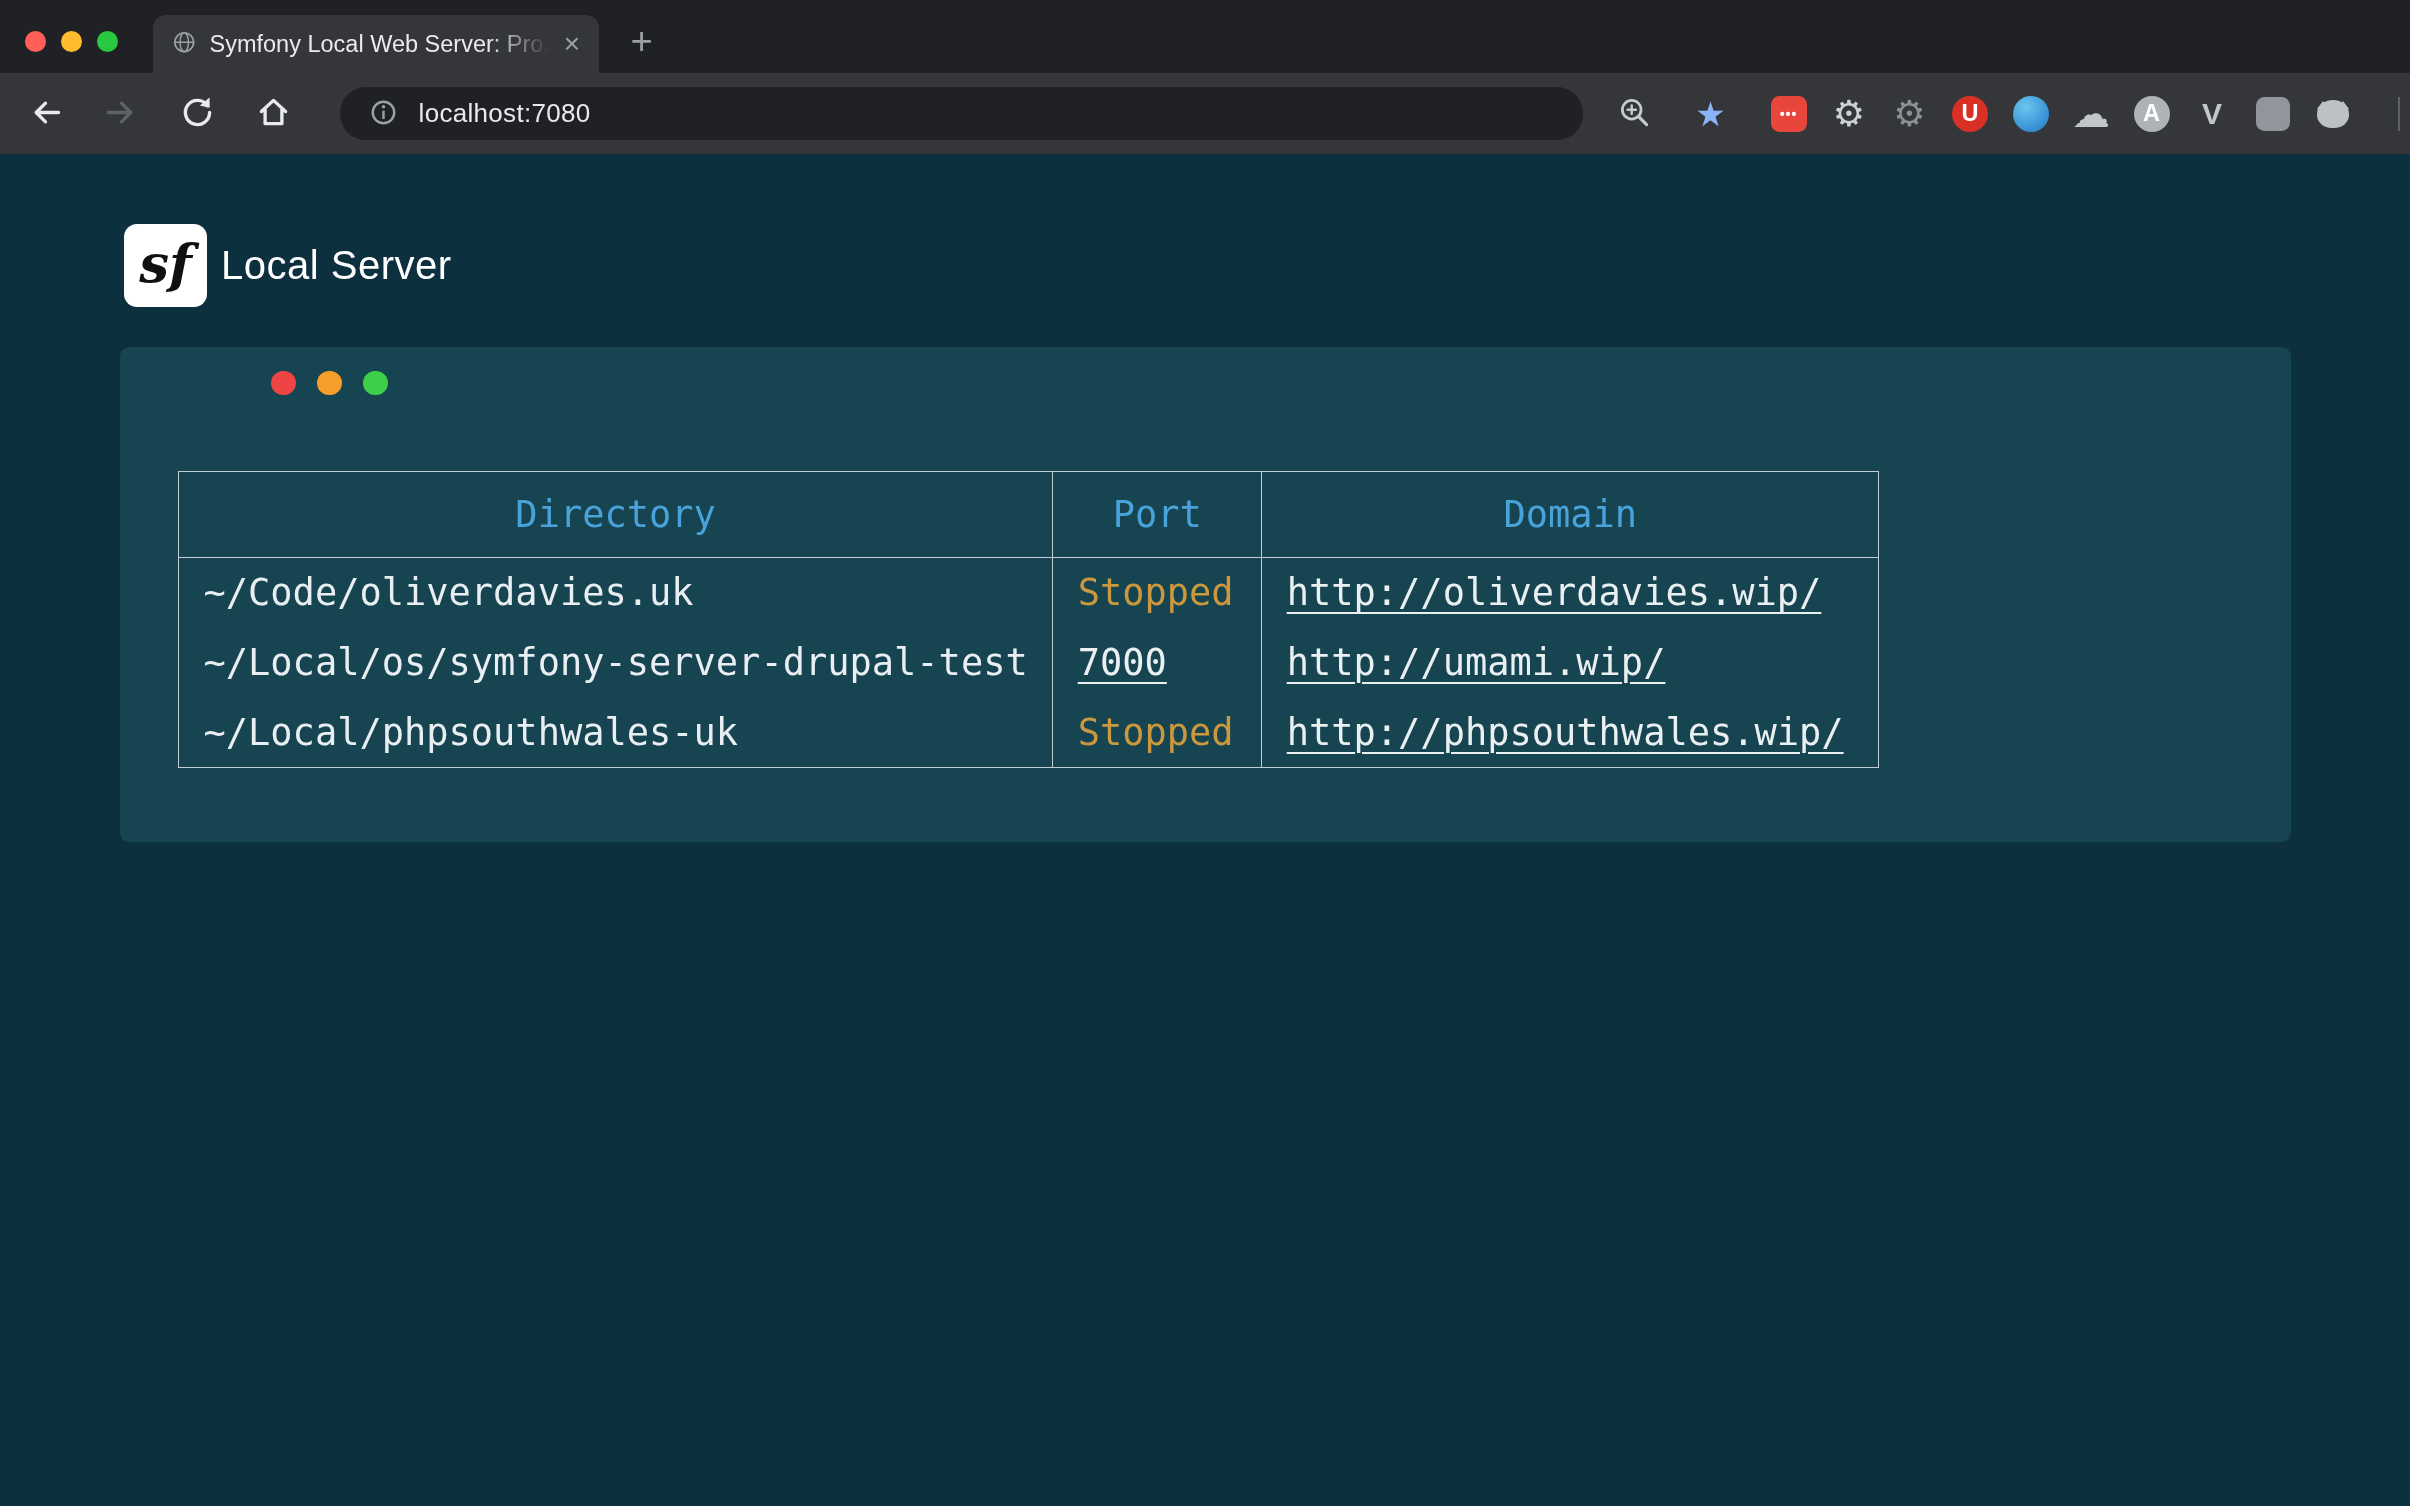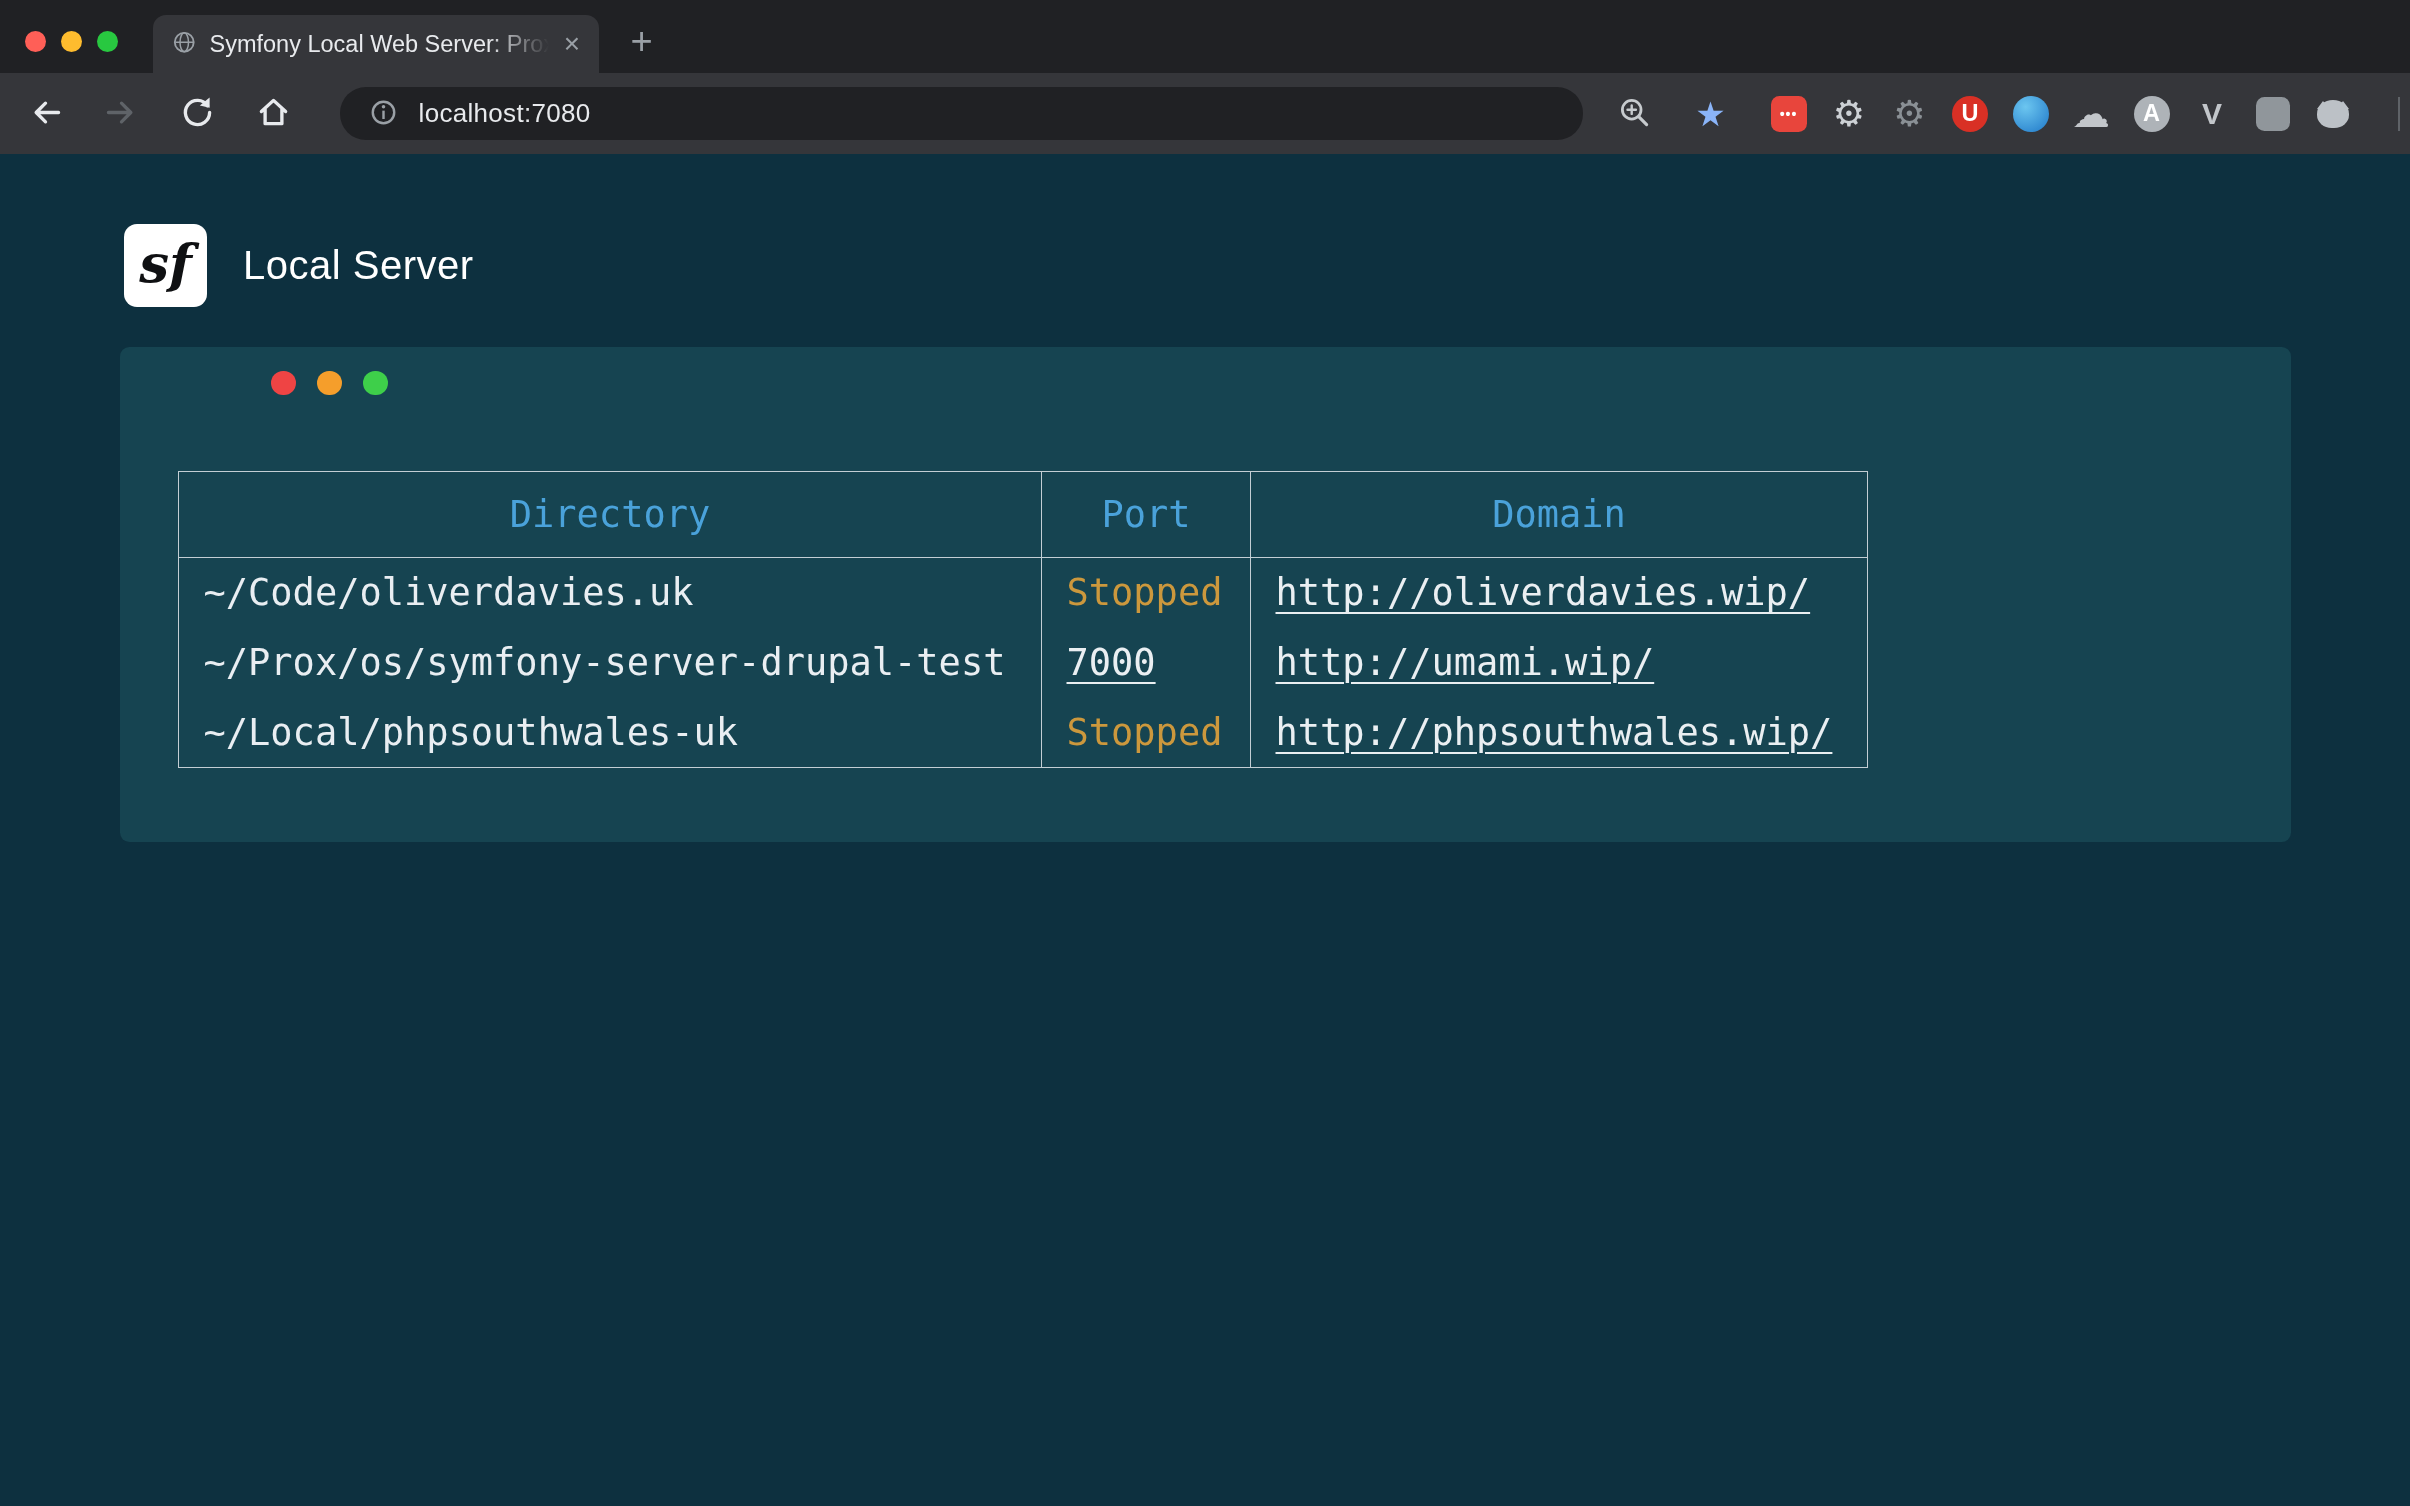--- a/index.html
+++ b/index.html
@@ -48,21 +48,21 @@
   .ext-octocat::before,.ext-octocat::after{content:"";position:absolute;top:-4.7px;width:0;height:0;
        border:6.6px solid transparent;border-bottom:8.5px solid #bcc1c6;}
   .ext-octocat::before{left:0;} .ext-octocat::after{right:0;}
   .sep{width:1.9px; height:34px; background:#5f6368; margin:0 11.3px; flex:0 0 auto;}
   .avatar{width:43px; height:43px; border-radius:50%; flex:0 0 auto;
        background:radial-gradient(circle at 35% 32%, #d9b08c 0%, #8a6a45 55%, #3b2e22 100%);
        border:1.9px solid #4a4d51;}
 
   
   .page{height:1353px; background:var(--page-bg);}
-  .logo-row{display:flex; align-items:center; gap:36px; padding:70px 0 0 124px;}
+  .logo-row{display:flex; align-items:center; gap:14px; padding:70px 0 0 124px;}
   .sf-badge{width:83px; height:83px; background:#ffffff; border-radius:13px;
        display:flex; align-items:center; justify-content:center;}
   .sf-badge span{font-family:"DejaVu Serif", serif; font-style:italic; font-weight:bold;
        font-size:53px; color:#0f1012; transform:translateY(-2.8px);}
   .page-title{color:#ffffff; font-size:40px; font-weight:400; letter-spacing:0.5px;}
 
   .card{position:relative; margin:40px 0 0 120px; width:2171px; height:495px;
        background:var(--card-bg); border-radius:9.4px;}
   .card-dots{position:absolute; top:23.5px; left:151px; display:flex; gap:21.7px;}
   .card-dots span{width:24.5px; height:24.5px; border-radius:50%;}
@@ -235,21 +235,21 @@
             <th>Domain</th>
           </tr>
         </thead>
         <tbody>
             <tr>
               <td>~/Code/oliverdavies.uk</td>
               <td><span class="stopped">Stopped</span></td>
               <td><a href="#" class="tbl-link">http://oliverdavies.wip/</a></td>
             </tr>
             <tr>
-              <td>~/Prox/os/symfony-server-drupal-test</td>
+              <td>~/Local/os/symfony-server-drupal-test</td>
               <td><a href="#" class="tbl-link">7000</a></td>
               <td><a href="#" class="tbl-link">http://umami.wip/</a></td>
             </tr>
             <tr>
               <td>~/Local/phpsouthwales-uk</td>
               <td><span class="stopped">Stopped</span></td>
               <td><a href="#" class="tbl-link">http://phpsouthwales.wip/</a></td>
             </tr>
           </tbody>
       </table>

